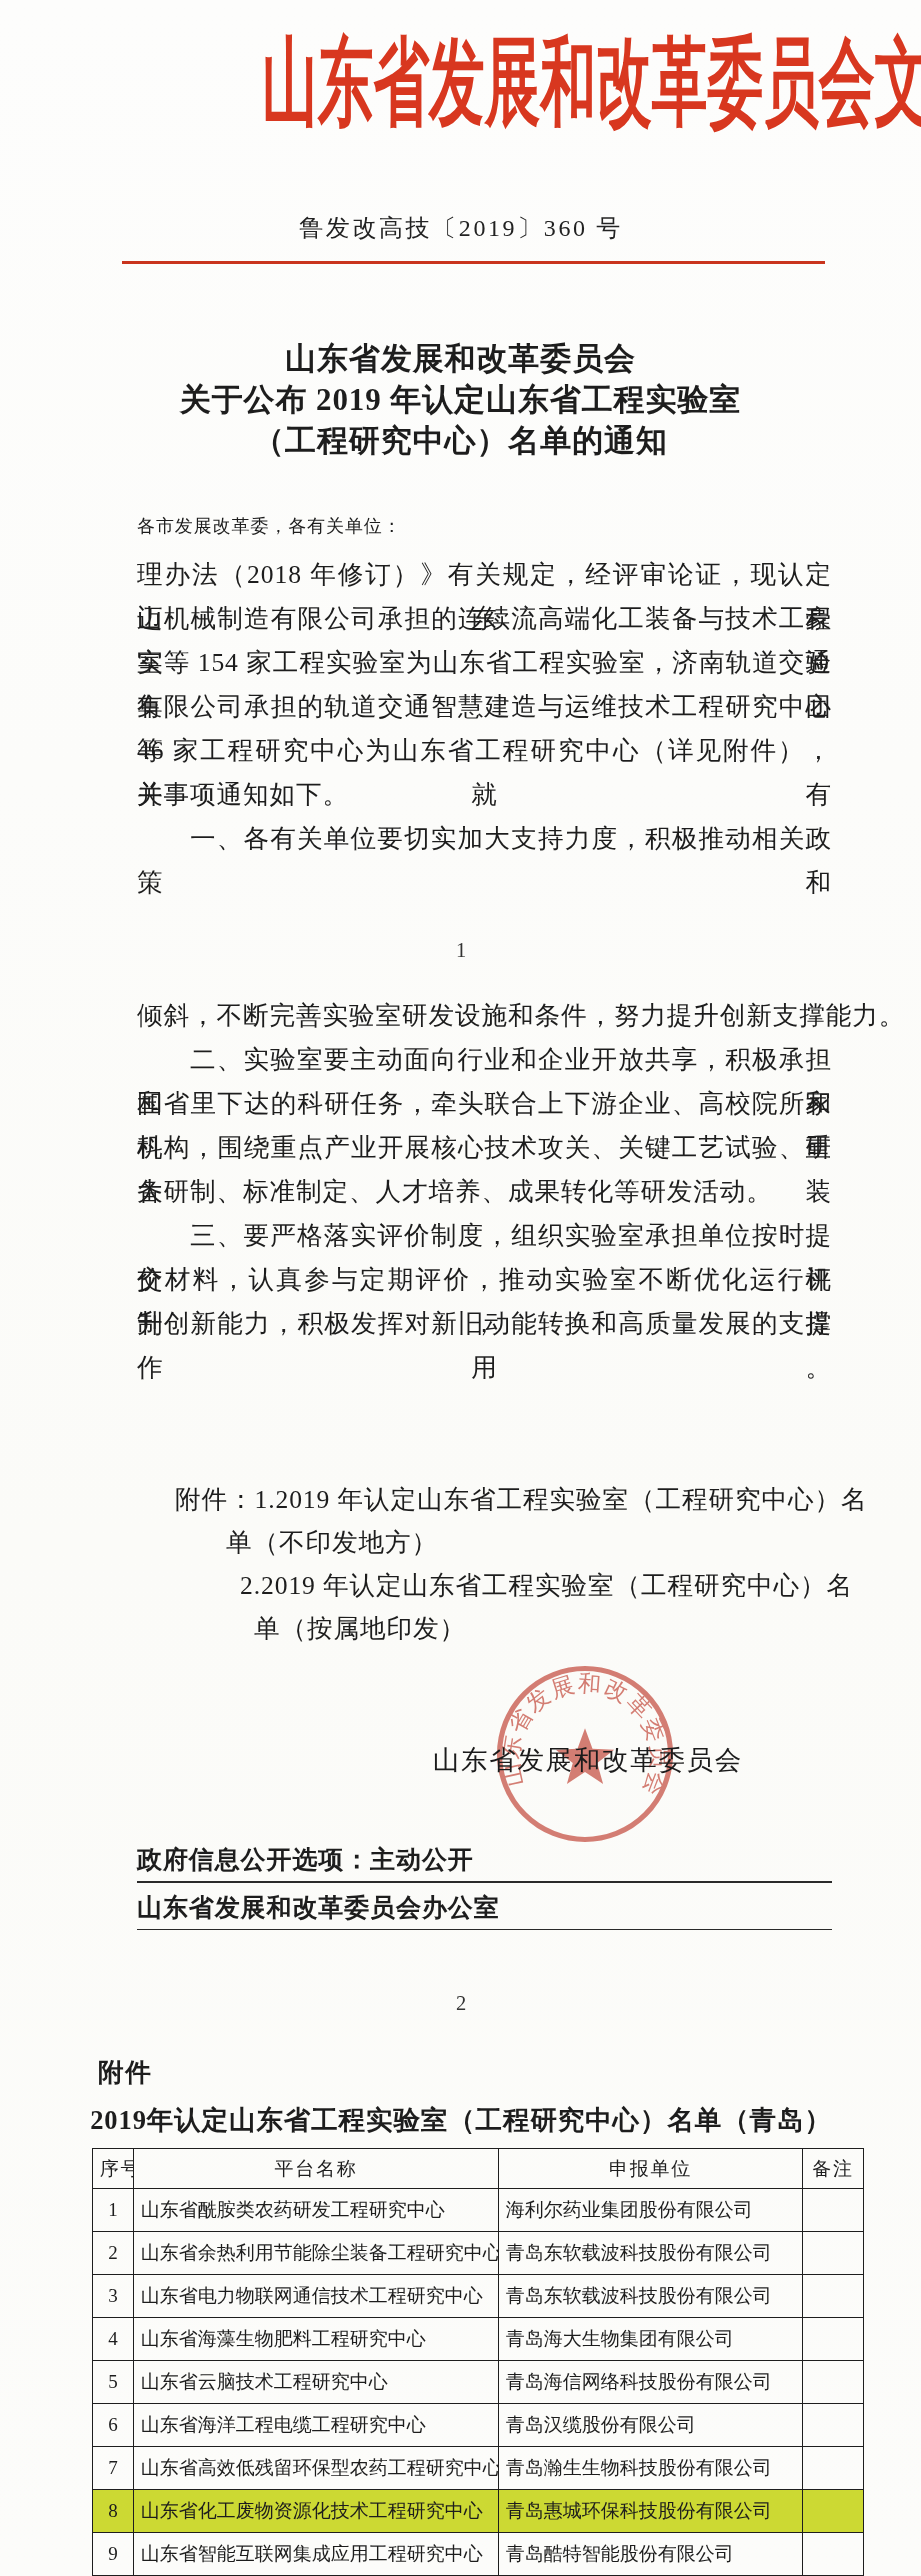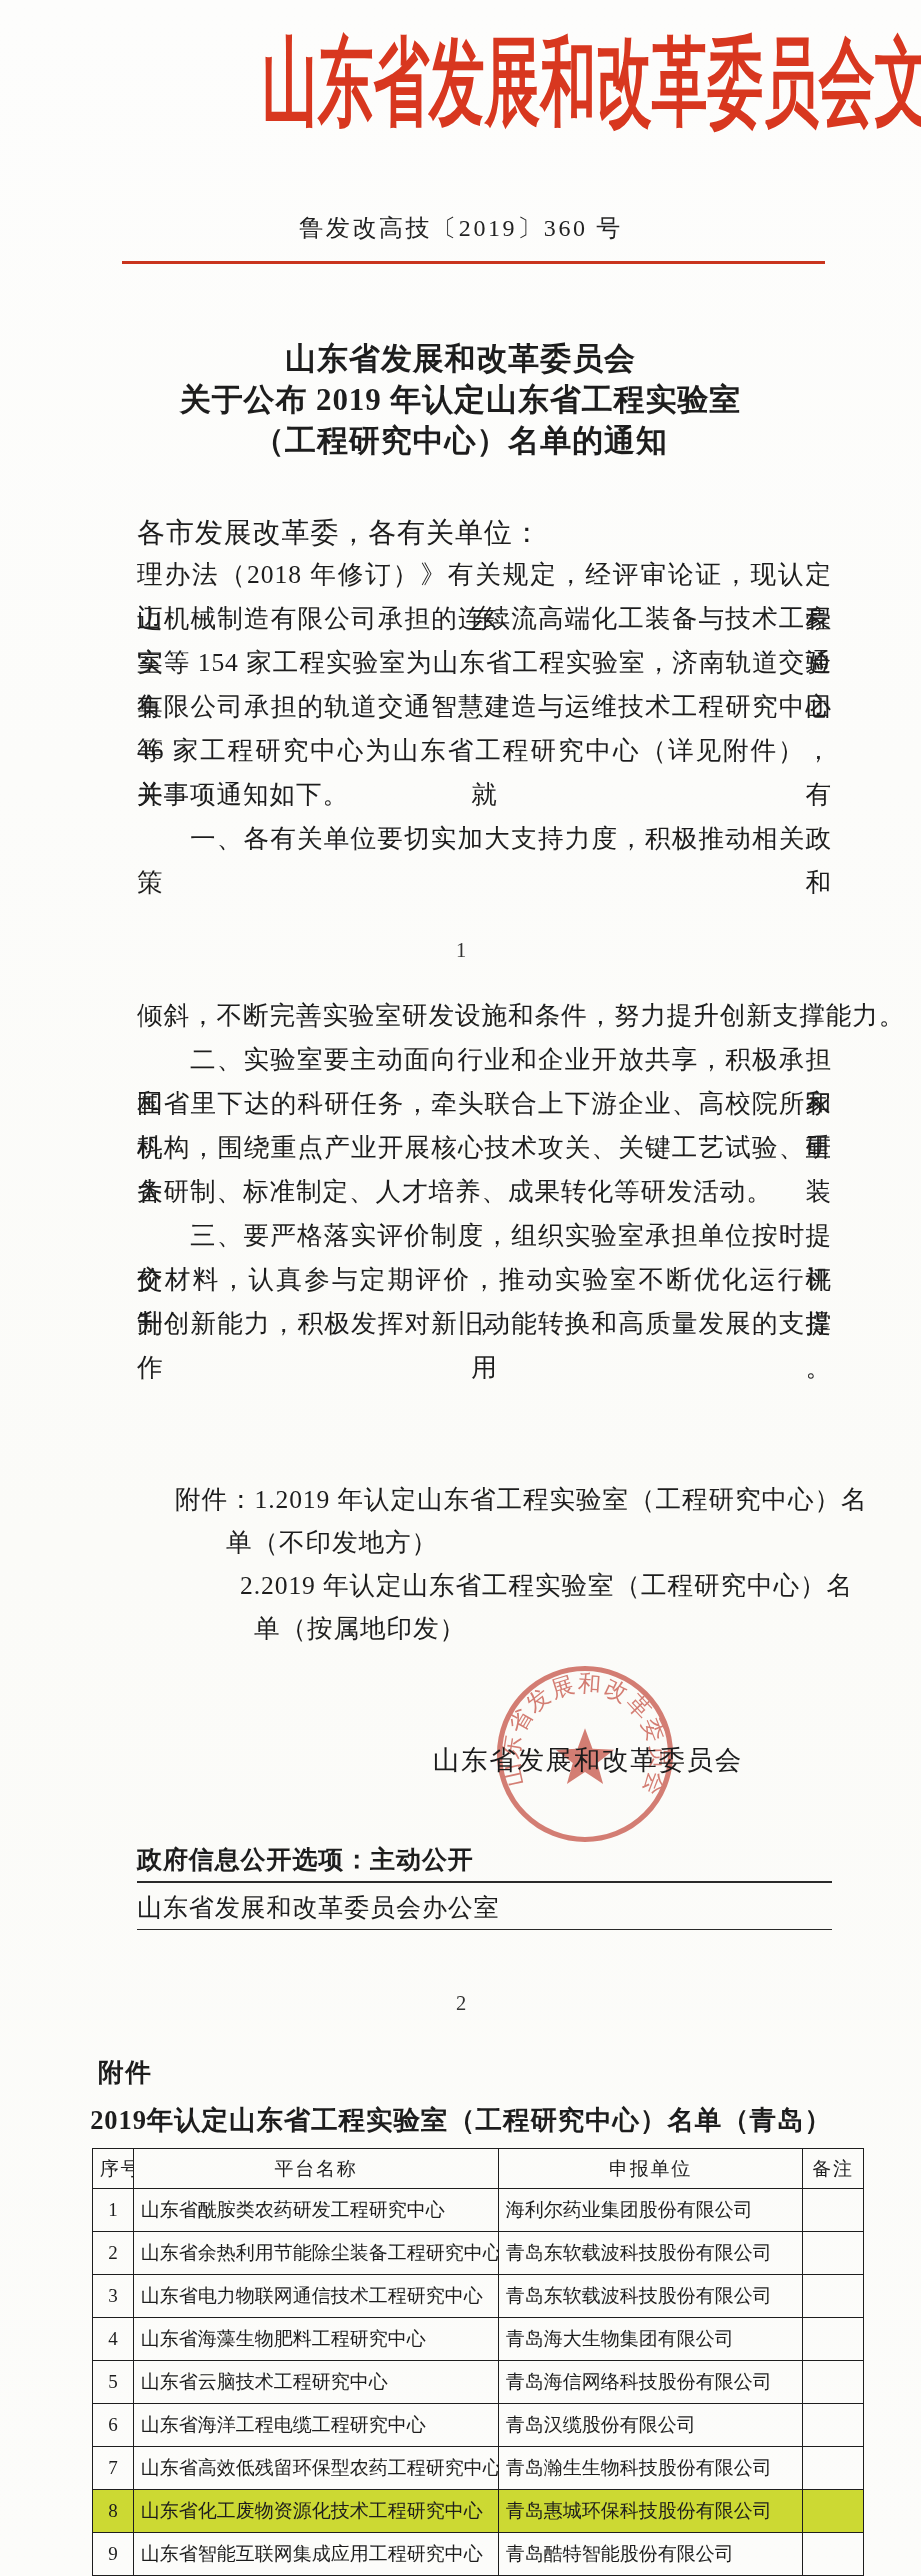--- a/index.html
+++ b/index.html
@@ -17,21 +17,21 @@
   }
   .doc-number{
     position:absolute;top:212px;left:0;right:0;text-align:center;
     font-size:24px;letter-spacing:2.6px;color:#222;
   }
   .red-rule{position:absolute;top:261px;left:122px;width:703px;height:3.4px;background:#c9341d;}
   
   .notice-title{position:absolute;top:338px;left:113px;width:695px;text-align:center;}
   .notice-title .bline{height:41px;line-height:41px;font-size:31px;font-weight:bold;letter-spacing:0.9px;}
   
-  .salutation{position:absolute;top:514px;left:137px;font-size:28px;letter-spacing:0.9px;}
+  .salutation{position:absolute;top:514px;left:137px;font-size:18px;letter-spacing:0.9px;}
   .body-block{position:absolute;left:137px;width:695px;}
   #body-page1{top:553px;}
   #body-page2{top:994px;}
   .body-block .bline{height:44px;line-height:44px;font-size:25.6px;letter-spacing:0.9px;white-space:nowrap;}
   .body-block .bline.st{white-space:normal;text-align:justify;text-align-last:justify;text-justify:inter-character;}
   .body-block .bline.ind{text-indent:53px;}
   .page-number{position:absolute;left:0;right:0;text-align:center;font-size:20.5px;color:#333;}
   #pageno-1{top:939px;}
   #pageno-2{top:1992px;}
   
@@ -45,21 +45,21 @@
   .seal{position:absolute;left:491px;top:1660px;width:188px;height:188px;z-index:1;opacity:.85;}
   
   .disclosure{position:absolute;top:1844px;left:137px;width:695px;}
   .disc-row1{
     font-family:"Liberation Sans","DejaVu Sans",sans-serif;
     font-size:25px;font-weight:bold;line-height:31px;padding-bottom:6px;
     border-bottom:2.6px solid #2a2a2a;letter-spacing:0.9px;
   }
   .disc-row2{
     font-size:25px;line-height:31px;padding-top:8.5px;padding-bottom:6.8px;
-    border-bottom:1.7px solid #2a2a2a;letter-spacing:0.9px;
+    border-bottom:1.7px solid #2a2a2a;letter-spacing:0.9px;font-weight:bold;
   }
   
   .att-label{
     position:absolute;top:2055px;left:98px;font-size:25.6px;font-weight:bold;
     font-family:"Liberation Sans","DejaVu Sans",sans-serif;letter-spacing:1.7px;
   }
   .table-title{
     position:absolute;top:2102px;left:0;right:0;text-align:center;
     font-size:26.5px;font-weight:bold;letter-spacing:0.9px;
   }

